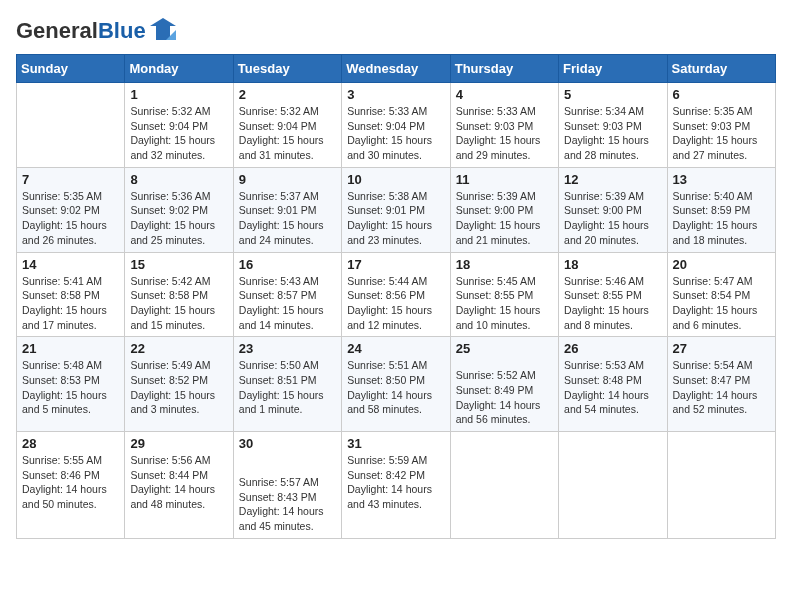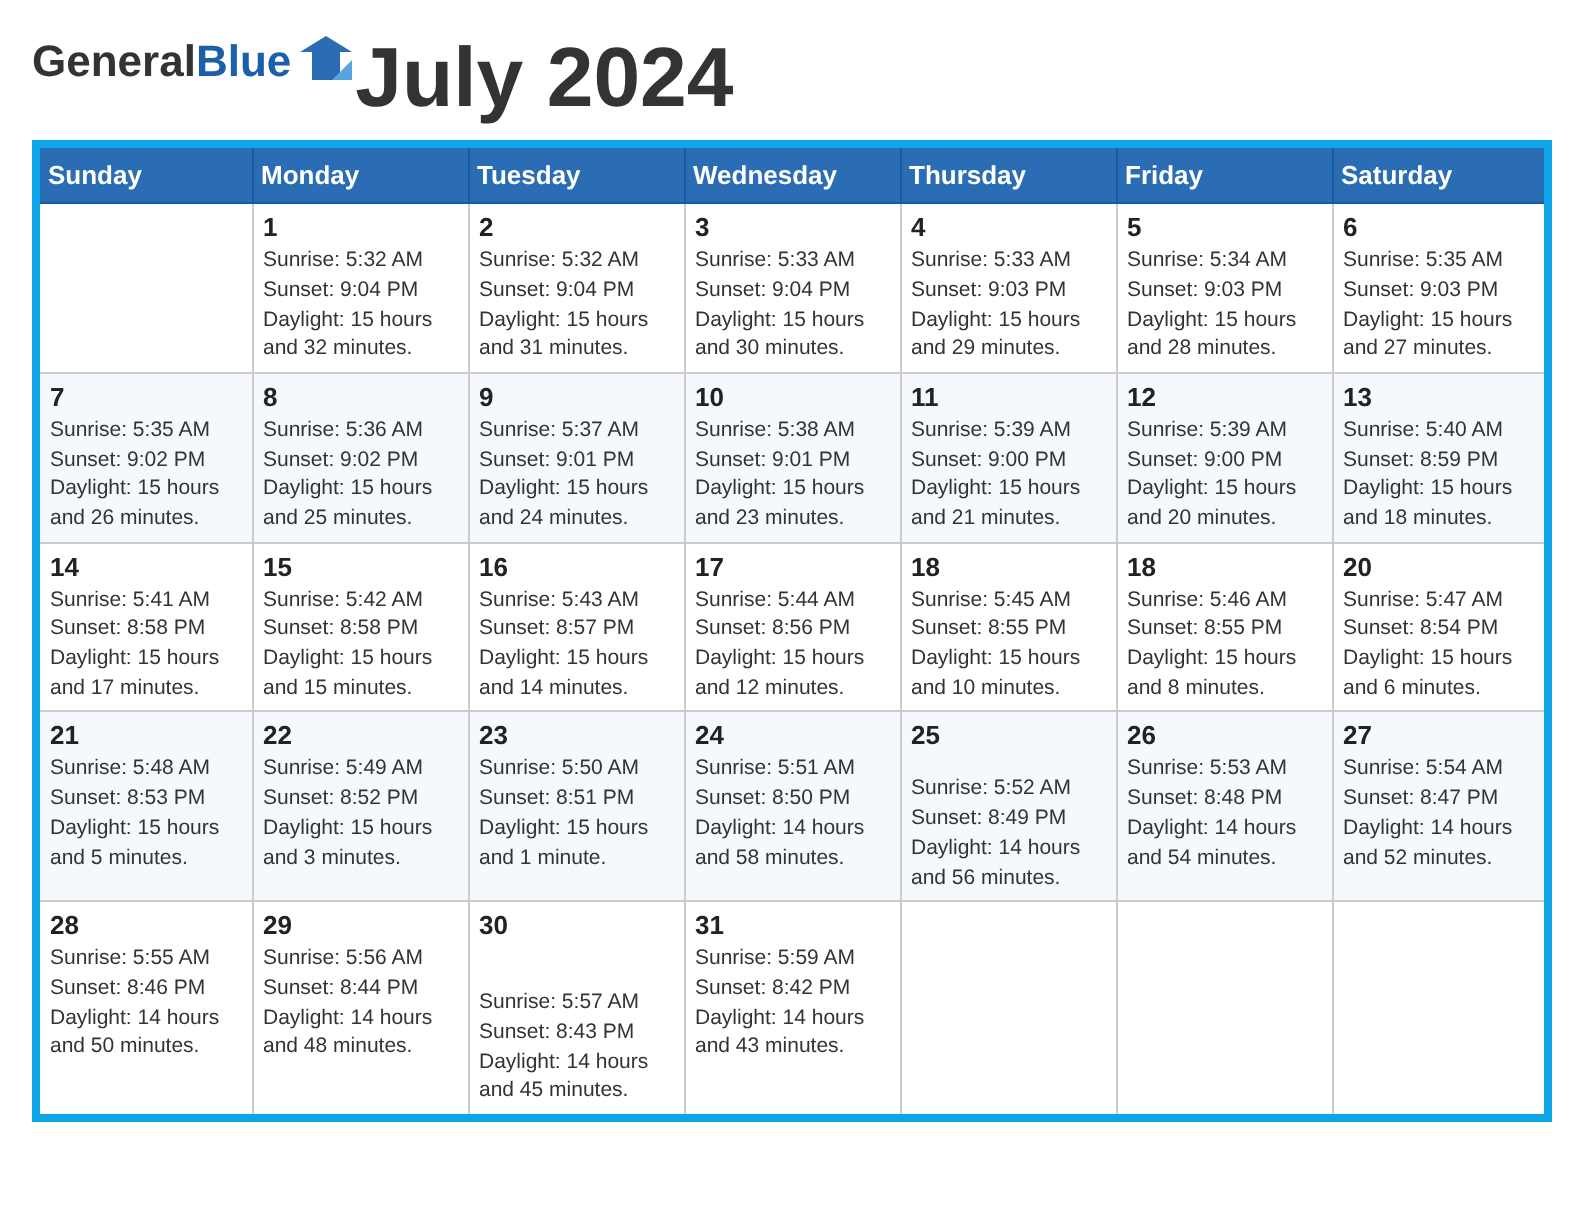--- a/index.html
+++ b/index.html
@@ -5,20 +5,21 @@
     * { box-sizing: border-box; margin: 0; padding: 0; }
     body {
       font-family: Arial, sans-serif;
       background: #fff;
       width: 792px;
       min-height: 612px;
       padding: 16px;
     }
     .header {
       display: flex;
+      justify-content: space-between;
       align-items: flex-start;
       margin-bottom: 8px;
     }
     .logo {
       display: flex;
       align-items: center;
     }
     .logo-text {
       font-size: 22px;
       font-weight: bold;
@@ -41,21 +42,21 @@
       line-height: 1.1;
     }
     .location-title {
       font-size: 16px;
       color: #444;
       margin-top: 2px;
     }
     .calendar {
       width: 100%;
       border-collapse: collapse;
-      border: 4px solid #0ea5e9;
+      border: 1px solid #0ea5e9;
     }
     .calendar th {
       background-color: #2a6db5;
       color: #fff;
       font-size: 13px;
       font-weight: bold;
       padding: 6px 4px;
       text-align: left;
       border: 1px solid #1a5aa0;
     }
@@ -95,21 +96,20 @@
       <div class="logo-text">
         <span class="logo-general">General</span><span class="logo-blue">Blue</span>
       </div>
     </div>
     <svg class="logo-icon" viewBox="0 0 30 30">
       <polygon points="8,24 22,24 22,10 28,10 15,2 2,10 8,10" fill="#2a6db5"></polygon>
       <polygon points="18,24 28,14 28,24" fill="#5ba3e0"></polygon>
     </svg>
   </div>
   <div class="title-block">
-    <div class="month-title">July 2024</div>
   </div>
 </div>
 
 <table class="calendar">
   <thead>
     <tr>
     <th>Sunday</th>
         <th>Monday</th>
         <th>Tuesday</th>
         <th>Wednesday</th>

